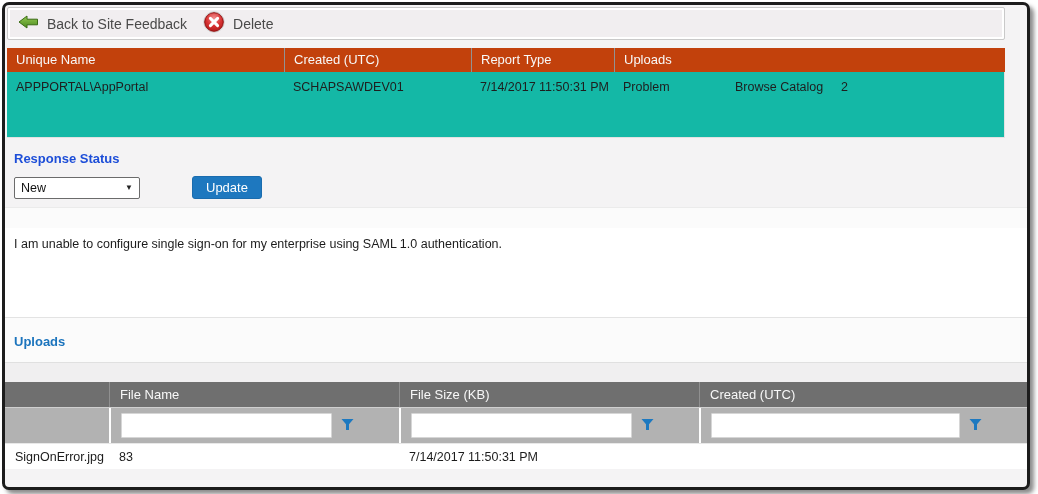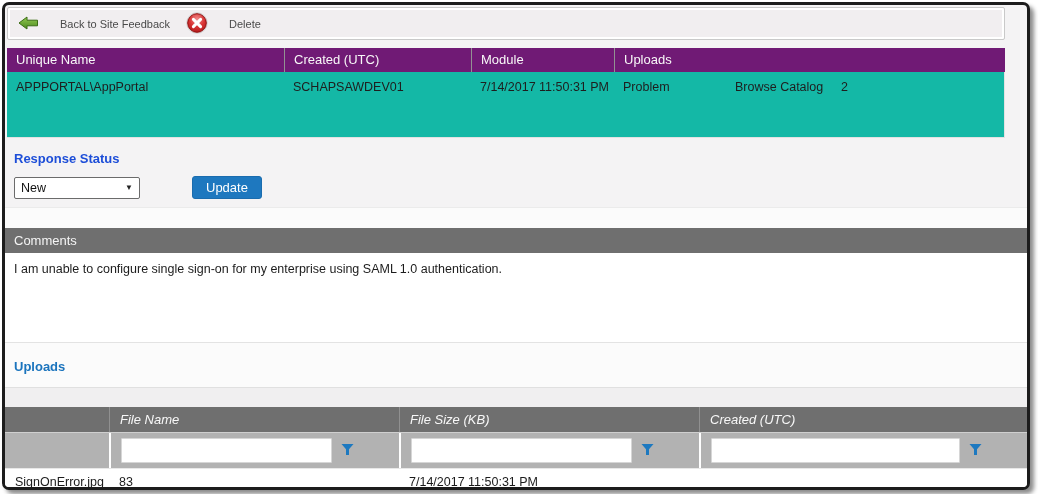--- a/index.html
+++ b/index.html
@@ -12,27 +12,27 @@
     background:#f4f3f4; overflow:hidden;
   }
 
   
   .toolbar {
     margin:2px 0 0 2px; width:998px; height:33px;
     background:#f1eef0; border:1px solid #c9c9c9; border-radius:2px;
     box-shadow:inset 0 0 0 2px #ffffff;
     display:flex; align-items:center; padding-left:10px;
   }
-  .tb-btn { display:flex; align-items:center; gap:21px; cursor:pointer; color:#4a4a4a; font-size:11px; }
+  .tb-btn { display:flex; align-items:center; gap:8px; cursor:pointer; color:#4a4a4a; font-size:14px; }
   .tb-btn + .tb-btn { margin-left:16px; }
 
   
   .main-table { margin-left:2px; margin-top:8px; width:998px; }
   .grid6 { display:grid; grid-template-columns:277px 187px 143px 112px 106px 1fr; }
-  .mt-header { background:#701a75; height:24px; color:#f8f8f8; font-size:13px; line-height:24px; }
+  .mt-header { background:#c2410c; height:24px; color:#f8f8f8; font-size:13px; line-height:24px; }
   .mt-header > div { padding-left:9px; }
   .mt-header > div + div { border-left:1px solid #929292; }
   .mt-body { background:#14b8a6; height:66px; border-right:1px solid #e2e2e2; border-bottom:1px solid #e2e2e2; font-size:12.5px; color:#1e1e1e; }
   .mt-body > div { padding:8px 0 0 9px; }
 
   
   .status-band { height:69px; padding-left:9px; }
   .status-label { padding-top:13px; font-size:13px; font-weight:bold; color:#1d4ed8; }
   .status-controls { margin-top:10px; display:flex; align-items:center;gap:43px; }
   .dropdown {
@@ -53,21 +53,21 @@
   .comments-body { height:90px; background:#fff; padding:9px; font-size:12.5px; color:#1c1c1c; border-bottom:1px solid #e3e3e3; }
 
   
   .uploads-strip { height:44px; background:#fbfbfb; padding:14px 0 0 9px; }
   .uploads-title { font-size:13px; font-weight:bold; color:#1b74bd; }
   .pre-strip { height:20px; background:#f0eff0; border-top:1px solid #e0e0e0; }
 
   .grid4 { display:grid; grid-template-columns:104px 290px 300px 1fr; }
   .up-header { background:#6f6f6f; height:25px; color:#f8f8f8; font-size:13px; line-height:25px; }
   .up-header > div { padding-left:10px; }
-  .up-header > div + div { border-left:1px solid #909090;font-style:italic; }
+  .up-header > div + div { border-left:1px solid #909090; }
   .filter-row { background:#b2b2b2; height:36px; border-top:1px solid #cfcfcf; }
   .filter-row > div + div { border-left:2px solid #ffffff; }
   .filter-cell { display:flex; align-items:center; padding:0 45px 0 10px; }
   .filter-cell input {
     flex:1; height:25px; border:1px solid #d6d6d6; border-radius:1px; background:#fff;
     font-family:"Liberation Sans", sans-serif; font-size:12px; padding:0 5px; outline:none;
   }
   .filter-cell .funnel { margin-left:9px; flex:none; cursor:pointer; }
   .up-data { background:#fff; height:26px; font-size:12.5px; color:#1c1c1c; border-top:1px solid #e8e8e8; }
   .up-data > div { padding:6px 0 0 10px; }
@@ -109,21 +109,21 @@
         </svg>
       </span>
       <span>Delete</span>
     </div>
   </div>
 
   <div class="main-table">
     <div class="mt-header grid6">
       <div>Unique Name</div>
       <div>Created (UTC)</div>
-      <div>Module</div>
+      <div>Report Type</div>
       <div>Uploads</div>
     </div>
     <div class="mt-body grid6">
       <div>APPPORTAL\AppPortal</div>
       <div>SCHAPSAWDEV01</div>
       <div>7/14/2017 11:50:31 PM</div>
       <div>Problem</div>
       <div>Browse Catalog</div>
       <div>2</div>
     </div>
@@ -137,23 +137,20 @@
         <span class="caret">▼</span>
       </div>
       <div class="btn-update">
         <span>Update</span>
       </div>
     </div>
   </div>
 
   <div class="white-strip"></div>
 
-  <div class="section-bar">
-    <span>Comments</span>
-  </div>
   <div class="comments-body">
     <span>I am unable to configure single sign-on for my enterprise using SAML 1.0 authentication.</span>
   </div>
 
   <div class="uploads-strip">
     <span class="uploads-title">Uploads</span>
   </div>
   <div class="pre-strip"></div>
 
   <div>

